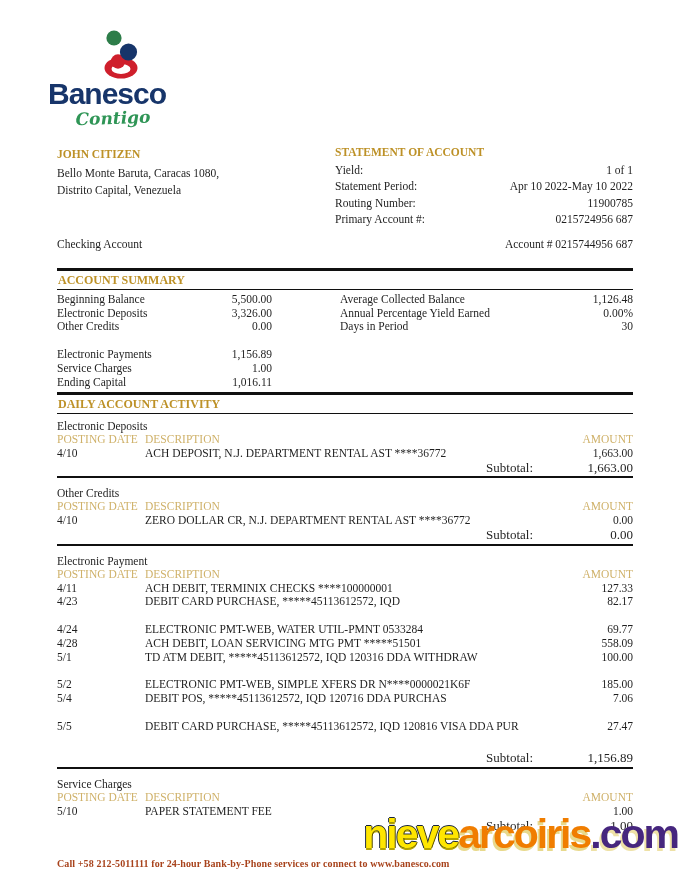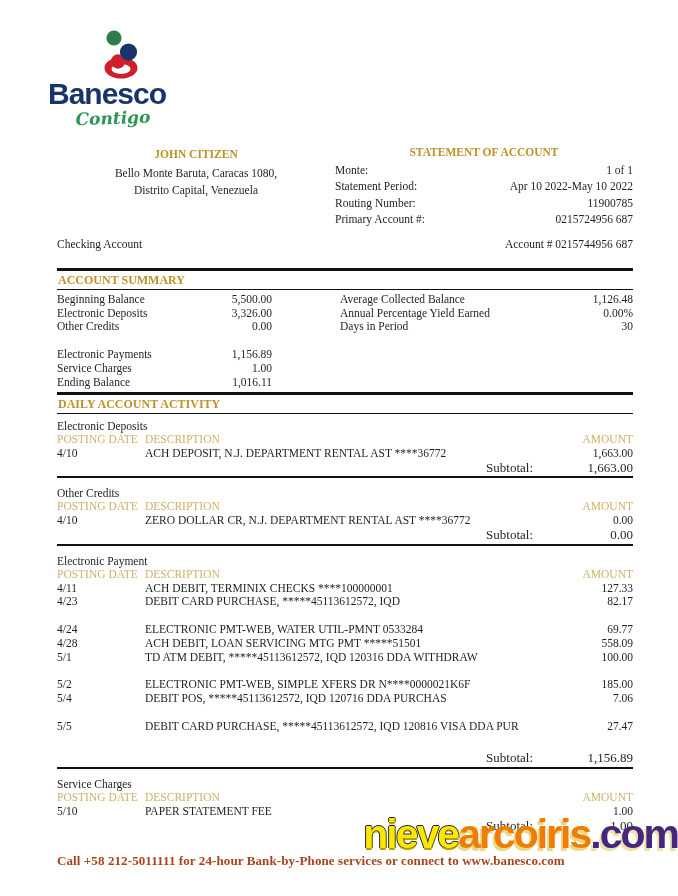--- a/index.html
+++ b/index.html
@@ -13,21 +13,21 @@
   
   .logo{margin-top:30px;margin-left:-9px;width:150px;}
   .logo-mark{display:block;margin:0 0 0 46px;}
   .brand{font-family:"Liberation Sans","DejaVu Sans",sans-serif;font-weight:bold;
          font-size:30px;line-height:28px;color:var(--navy,#17356a);letter-spacing:-1px;}
   .tagline{font-family:"DejaVu Serif",serif;font-style:italic;font-weight:bold;
            font-size:17px;line-height:20px;color:var(--logo-green,#2f9556);
            text-align:center;width:130px;transform:rotate(-2deg);}
 
   
-  .header-cols{display:flex;margin-top:18px;text-align:center;}
+  .header-cols{display:flex;margin-top:18px;}
   .customer{width:278px;font-size:11.5px;line-height:17px;}
   .gold{color:var(--gold,#bd9127);font-weight:bold;}
   .customer .name{font-size:11.5px;margin-bottom:2px;}
   .stmt{flex:1;font-size:11.5px;}
   .stmt-title{margin-bottom:4px;}
   .kv{display:flex;justify-content:space-between;line-height:16.4px;}
 
   .acct-line{display:flex;justify-content:space-between;font-size:11.5px;
              margin-top:10px;margin-bottom:18px;}
 
@@ -59,21 +59,21 @@
   .act-rule{border:0;border-top:2.4px solid #101010;margin-top:2px;}
 
   
   .watermark{position:absolute;right:0;bottom:42px;
     font-family:"Liberation Sans","DejaVu Sans",sans-serif;font-weight:bold;
     font-size:41px;letter-spacing:-2px;line-height:40px;white-space:nowrap;}
   .w1{color:var(--wm-yellow,#ffe600);
       text-shadow:-1px 0 0 #16233f,0 -1px 0 #16233f,1px 0 0 #574e00,0 2px 0 #b3a300;}
   .w2{color:var(--wm-orange,#f07d00);text-shadow:-2px 3px 0 rgba(205,170,0,0.45);}
   .w3{color:var(--wm-purple,#46267e);text-shadow:-2px 3px 0 rgba(205,170,0,0.35);}
-  .footer{position:absolute;left:57px;bottom:27px;font-size:13px;font-weight:bold;
+  .footer{position:absolute;left:57px;bottom:27px;font-size:10px;font-weight:bold;
           color:var(--footer-red,#a8431c);letter-spacing:0.1px;}
 </style>
 </head>
 <body>
 
 <div class="content">
 
   <div class="logo">
     <svg class="logo-mark" width="62" height="50" viewBox="0 0 62 50" aria-hidden="true">
       <ellipse cx="27" cy="38" rx="16.5" ry="10.5" fill="#cf1f2c"></ellipse>
@@ -88,21 +88,21 @@
 
   <div class="header-cols">
     <div class="customer">
       <div class="gold name">JOHN CITIZEN</div>
       <div>Bello Monte Baruta, Caracas 1080,</div>
       <div>Distrito Capital, Venezuela</div>
     </div>
     <div class="stmt">
       <div class="gold stmt-title">STATEMENT OF ACCOUNT</div>
       <div class="kv">
-        <span>Monte:</span>
+        <span>Yield:</span>
         <span>1 of 1</span>
       </div>
       <div class="kv">
         <span>Statement Period:</span>
         <span>Apr 10 2022-May 10 2022</span>
       </div>
       <div class="kv">
         <span>Routing Number:</span>
         <span>11900785</span>
       </div>
@@ -141,21 +141,21 @@
         </div>
       <div class="sum-row">
           <span>Electronic Payments</span>
           <span>1,156.89</span>
         </div>
       <div class="sum-row">
           <span>Service Charges</span>
           <span>1.00</span>
         </div>
       <div class="sum-row">
-          <span>Ending Balance</span>
+          <span>Ending Capital</span>
           <span>1,016.11</span>
         </div>
     </div>
     <div class="sum-spacer"></div>
     <div class="sum-right">
       <div class="sum-row">
           <span>Average Collected Balance</span>
           <span>1,126.48</span>
         </div>
       <div class="sum-row">

